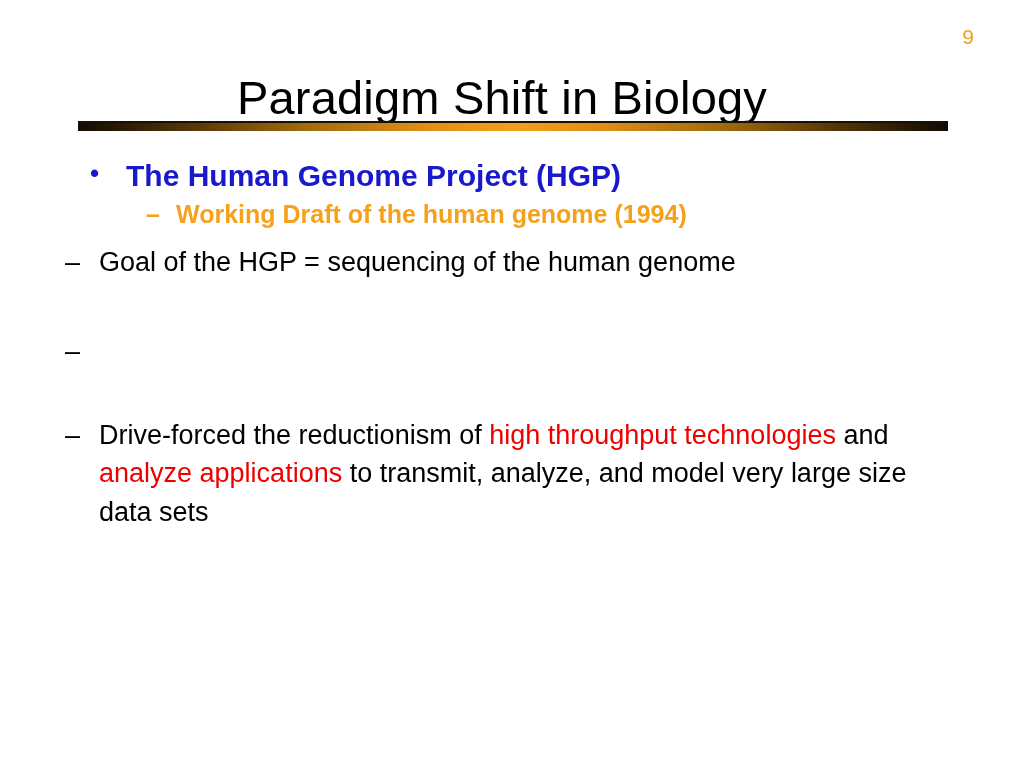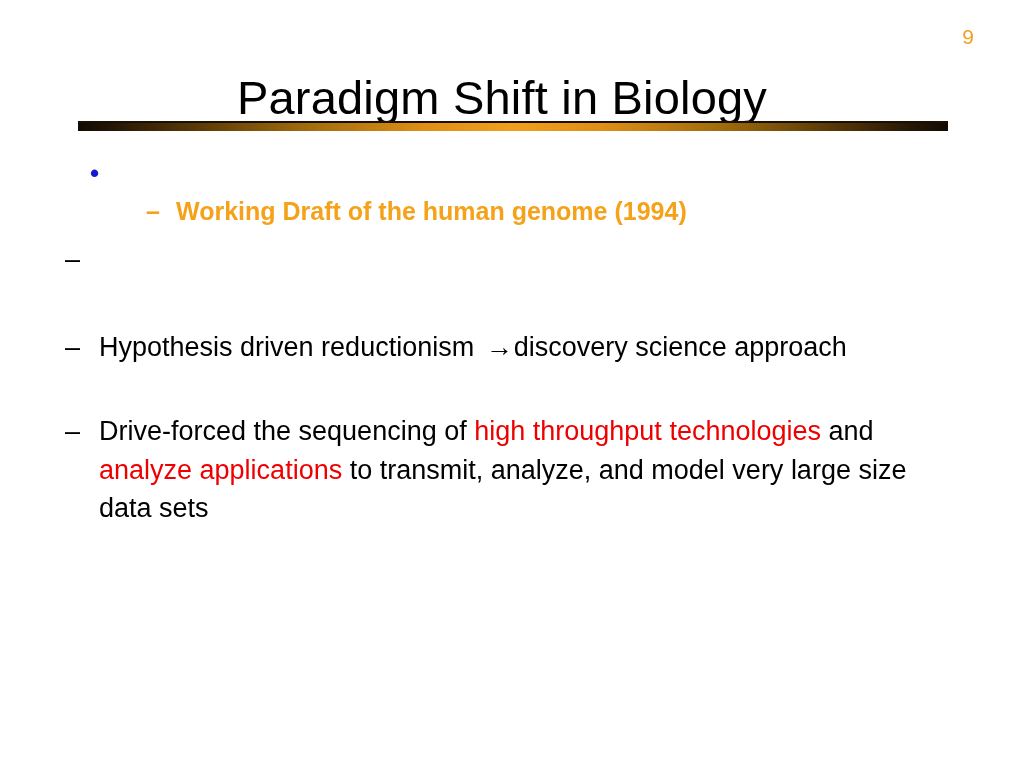--- a/index.html
+++ b/index.html
@@ -148,39 +148,40 @@
   <div class="page-number">9</div>
 
   <h1 class="slide-title">Paradigm Shift in Biology</h1>
 
   <div class="title-rule"></div>
 
   <div class="body-block">
 
     <div class="row lvl1">
       <span class="marker">•</span>
+      <span class="row-text">The Human Genome Project (HGP)</span>
     </div>
 
     <div class="row lvl2">
       <span class="marker">–</span>
       <span class="row-text">Working Draft of the human genome (1994)</span>
     </div>
 
     <div class="row lvl0">
       <span class="marker">–</span>
+      <span class="row-text">Goal of the HGP = sequencing of the human genome</span>
     </div>
 
     <div class="gap-sm"></div>
 
     <div class="row lvl0">
       <span class="marker">–</span>
-      <span class="row-text"><span>Hypothesis driven reductionism </span><span class="arrow">→</span><span>discovery science approach</span></span>
     </div>
 
     <div class="gap-md"></div>
 
     <div class="row lvl0">
       <span class="marker">–</span>
-      <span class="row-text"><span>Drive-forced the sequencing of </span><span class="hl-red">high throughput technologies</span><span> and </span><span class="hl-red">analyze applications</span><span> to transmit, analyze, and model very large size data sets</span></span>
+      <span class="row-text"><span>Drive-forced the reductionism of </span><span class="hl-red">high throughput technologies</span><span> and </span><span class="hl-red">analyze applications</span><span> to transmit, analyze, and model very large size data sets</span></span>
     </div>
 
   </div>
 </div>
 
 </body></html>

